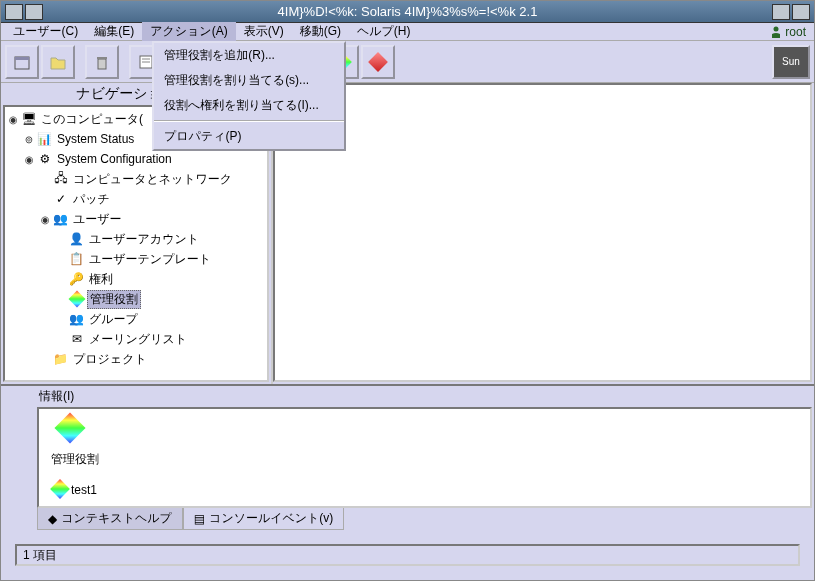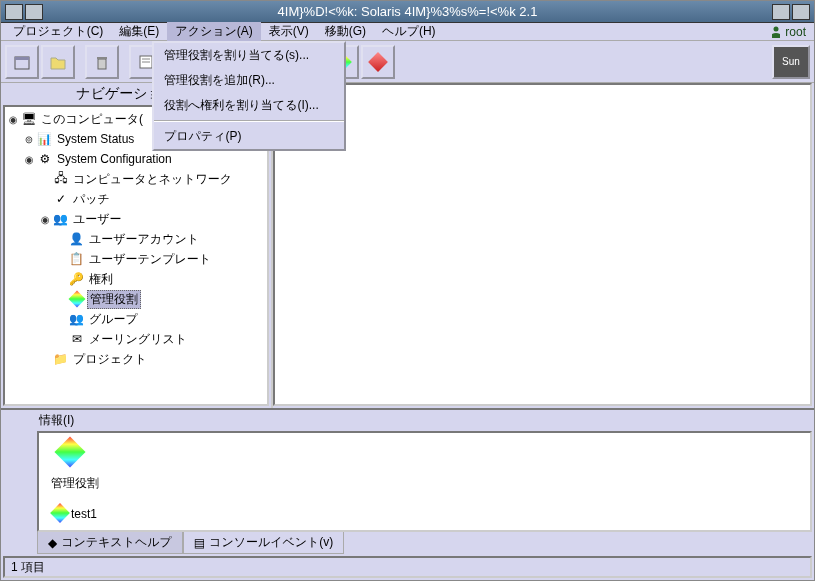--- a/index.html
+++ b/index.html
@@ -45,60 +45,60 @@
 .infobox { flex: 1; background: #fff; border: 2px inset #ccc; margin: 0 2px; padding: 8px; display: flex; gap: 12px; overflow: auto; }
 .infoleft { display: flex; flex-direction: column; align-items: center; width: 56px; gap: 14px; }
 .infoleft .bigicon { width: 32px; height: 32px; }
 .infoleft .ilbl { font-size: 12px; }
 .infoleft .smallicon { width: 16px; height: 16px; }
 .infoleft .row2 { display: flex; align-items: center; gap: 2px; }
 .inforight { flex: 1; font-size: 14px; line-height: 1.7; font-family: serif; }
 .tabs { height: 22px; background: #d6d6ee; display: flex; padding: 0 2px; }
 .tab { padding: 3px 10px; border: 1px solid #aaa; background: #c8c8e0; border-top: none; display: flex; align-items: center; gap: 4px; }
 .tab.inactive { background: #d6d6ee; }
-.status { height: 22px; background: #d6d6ee; border: 2px inset #ccc; margin: 2px; padding: 2px 6px; display: flex; align-items: center; }
+.status { height: 22px; background: #d6d6ee; border: 2px inset #ccc; margin: 14px; padding: 2px 6px; display: flex; align-items: center; }
 .diamond { width: 14px; height: 14px; transform: rotate(45deg); display: inline-block; }
 .diamond.rainbow { background: linear-gradient(135deg,#f44,#ff4,#4f4,#4ff,#44f); }
 .diamond.red { background: linear-gradient(135deg,#f88,#c22); }
 .diamond.big { width: 22px; height: 22px; }
 svg { display: block; }
 </style>
 </head>
 <body>
 
 <div class="window">
   <div class="titlebar">
     <div class="tb-btn"></div>
     <div class="tb-btn"></div>
     <div class="title">4IM}%D!&lt;%k: Solaris 4IM}%3%s%=!&lt;%k 2.1</div>
     <div class="rbtn"></div>
     <div class="rbtn"></div>
   </div>
 
   <div class="menubar">
-    <div class="menu">プロジェクト(C)</div>
+    <div class="menu">ユーザー(C)</div>
     <div class="menu">編集(E)</div>
     <div class="menu active">アクション(A)</div>
     <div class="menu">表示(V)</div>
     <div class="menu">移動(G)</div>
     <div class="menu">ヘルプ(H)</div>
     <div class="spacer"></div>
     <div class="user">
       <span class="icon">
         <svg width="14" height="14" viewBox="0 0 14 14">
             <circle cx="7" cy="4" r="2.5" fill="#2a6a2a"></circle>
             <path d="M3 13 L3 9 Q7 7 11 9 L11 13" fill="#2a6a2a"></path>
           </svg>
       </span>
       <span>root</span>
     </div>
 
     <div class="dropdown">
+      <div class="ditem">管理役割を追加(R)...</div>
       <div class="ditem">管理役割を割り当てる(s)...</div>
-      <div class="ditem">管理役割を追加(R)...</div>
       <div class="ditem">役割へ権利を割り当てる(I)...</div>
       <div class="sep"></div>
       <div class="ditem">プロパティ(P)</div>
     </div>
   </div>
 
   <div class="toolbar">
     <div class="tbtn">
         <svg width="18" height="18">
           <rect x="2" y="4" width="14" height="12" fill="none" stroke="#555"></rect>

